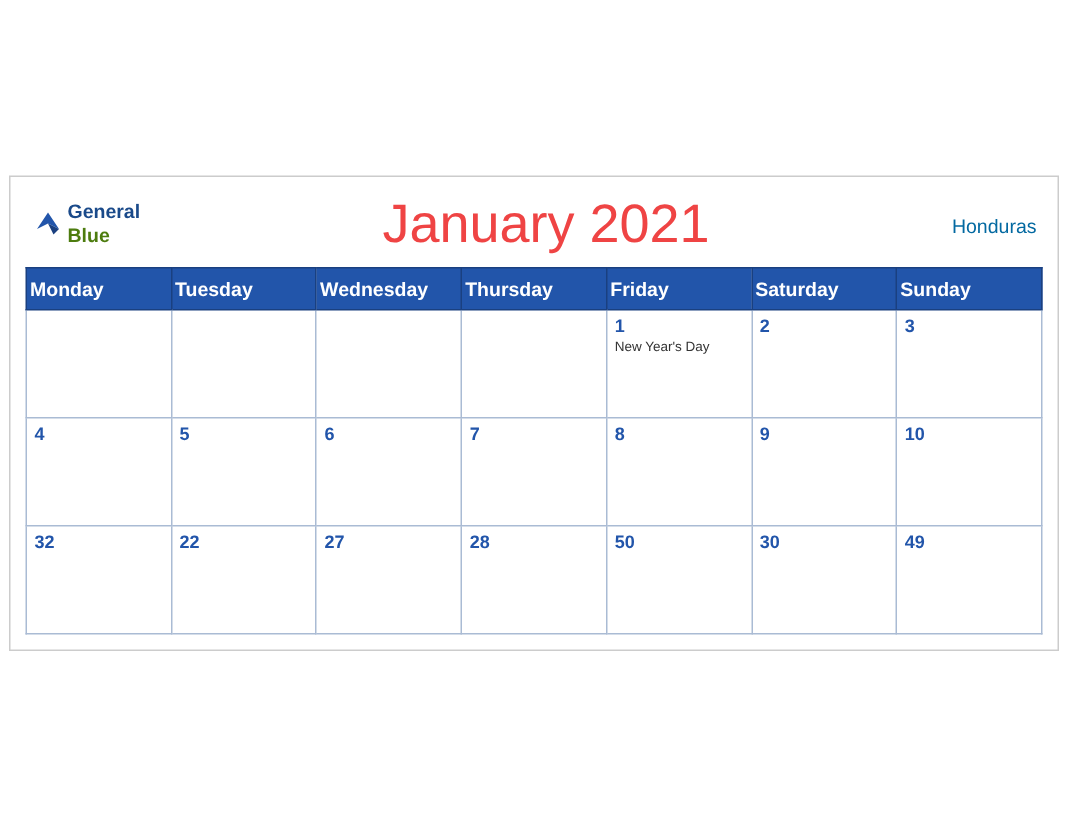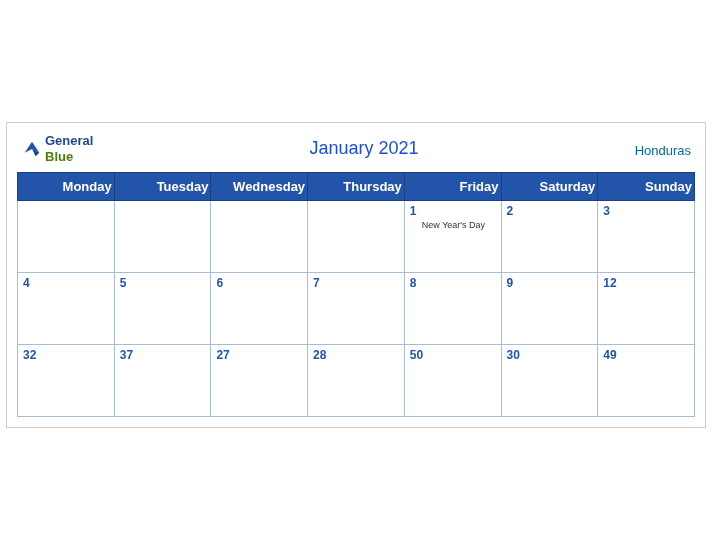--- a/index.html
+++ b/index.html
@@ -35,41 +35,41 @@
       line-height: 1.2;
       color: #1a4a8a;
       font-weight: bold;
     }
     .logo-text .blue-part { color: #4d7c0f; }
     .logo-bird {
       width: 22px;
       height: 22px;
     }
     .calendar-title {
-      font-size: 18px;
+      font-size: 36px;
       font-weight: normal;
-      color: #1d4ed8;
+      color: #ef4444;
       text-align: center;
       flex: 1;
     }
     .country-label {
       font-size: 13px;
       color: #0369a1;
       padding-top: 4px;
     }
     .calendar-grid {
       width: 100%;
       border-collapse: collapse;
     }
     .calendar-grid th {
       background-color: #2255aa;
       color: #fff;
       font-size: 13px;
       font-weight: bold;
-      text-align: right;
+      text-align: left;
       padding: 6px 2px;
       border: 1px solid #1a4080;
     }
     .calendar-grid td {
       border: 1px solid #aabbd4;
       vertical-align: top;
       width: calc(100% / 7);
       height: 72px;
       padding: 3px 5px;
       background: #fff;
@@ -79,21 +79,20 @@
       color: #2255aa;
       font-weight: bold;
       display: block;
     }
     .holiday-text {
       font-size: 9px;
       color: #333;
       margin-top: 2px;
       display: block;
       line-height: 1.2;
-      margin-left: 12px;
     }
     .empty-cell {
       background: #fff;
     }
   </style>
 </head>
 <body>
 
 <div class="calendar-wrapper">
   <div class="calendar-header">
@@ -153,29 +152,29 @@
           <td>
             <span class="day-number">7</span>
           </td>
           <td>
             <span class="day-number">8</span>
           </td>
           <td>
             <span class="day-number">9</span>
           </td>
           <td>
-            <span class="day-number">12</span>
+            <span class="day-number">10</span>
           </td>
         </tr>
         <tr>
           <td>
             <span class="day-number">32</span>
           </td>
           <td>
-            <span class="day-number">37</span>
+            <span class="day-number">22</span>
           </td>
           <td>
             <span class="day-number">27</span>
           </td>
           <td>
             <span class="day-number">28</span>
           </td>
           <td>
             <span class="day-number">50</span>
           </td>

